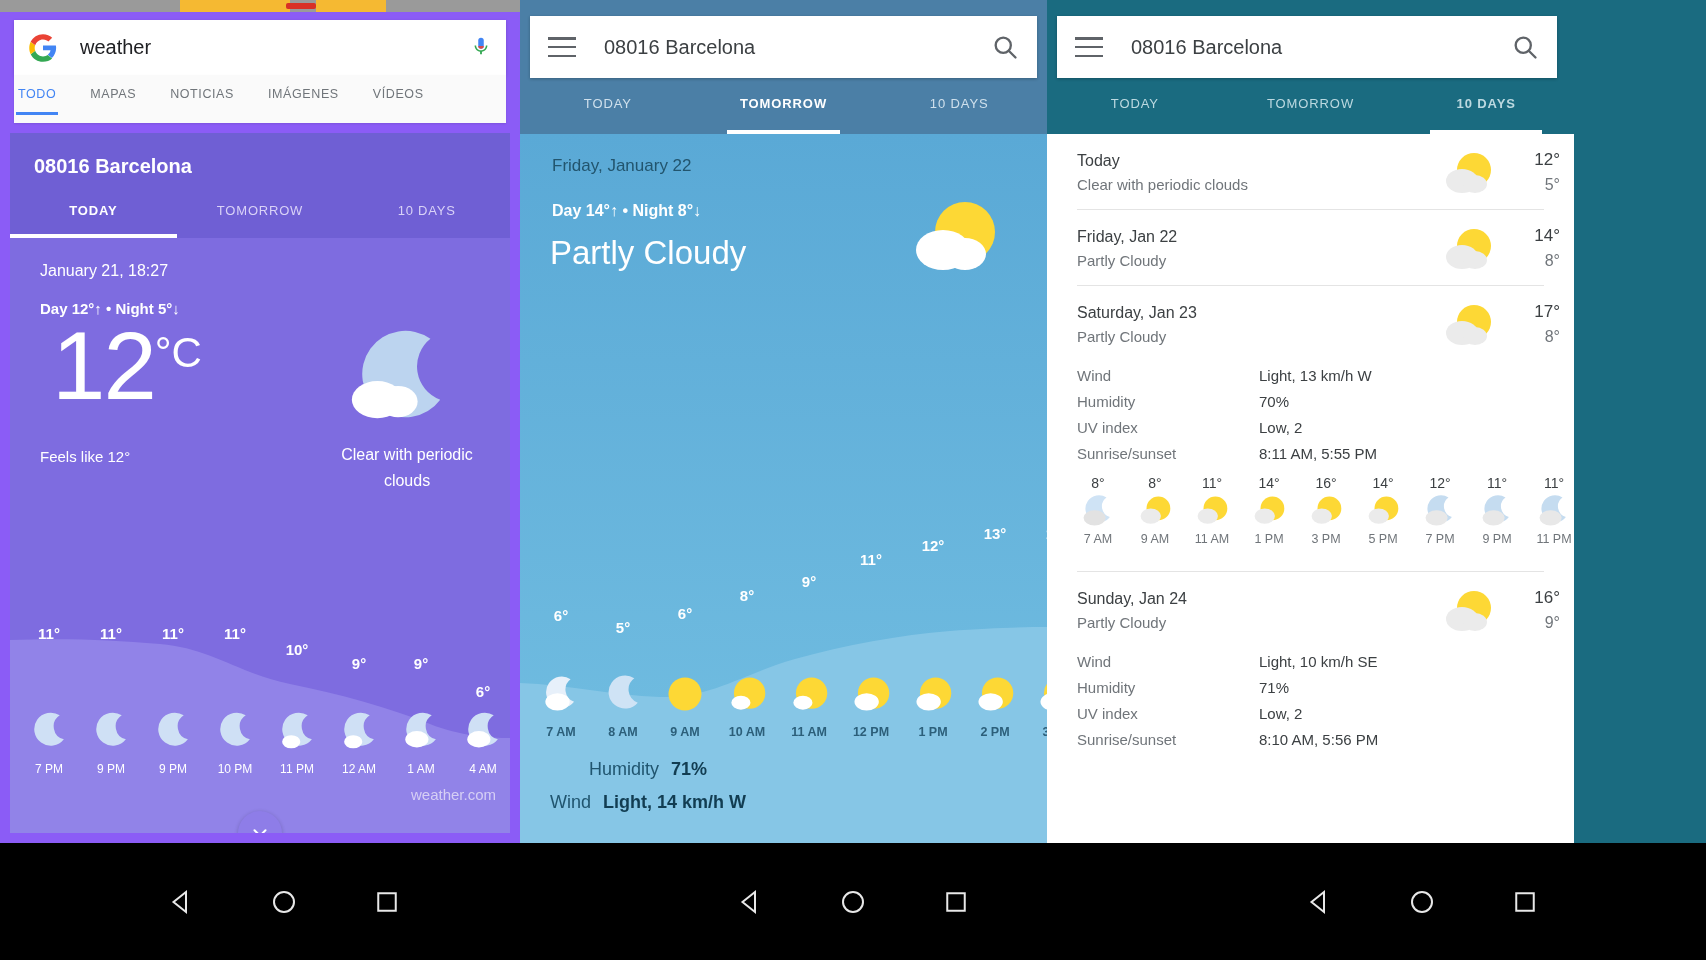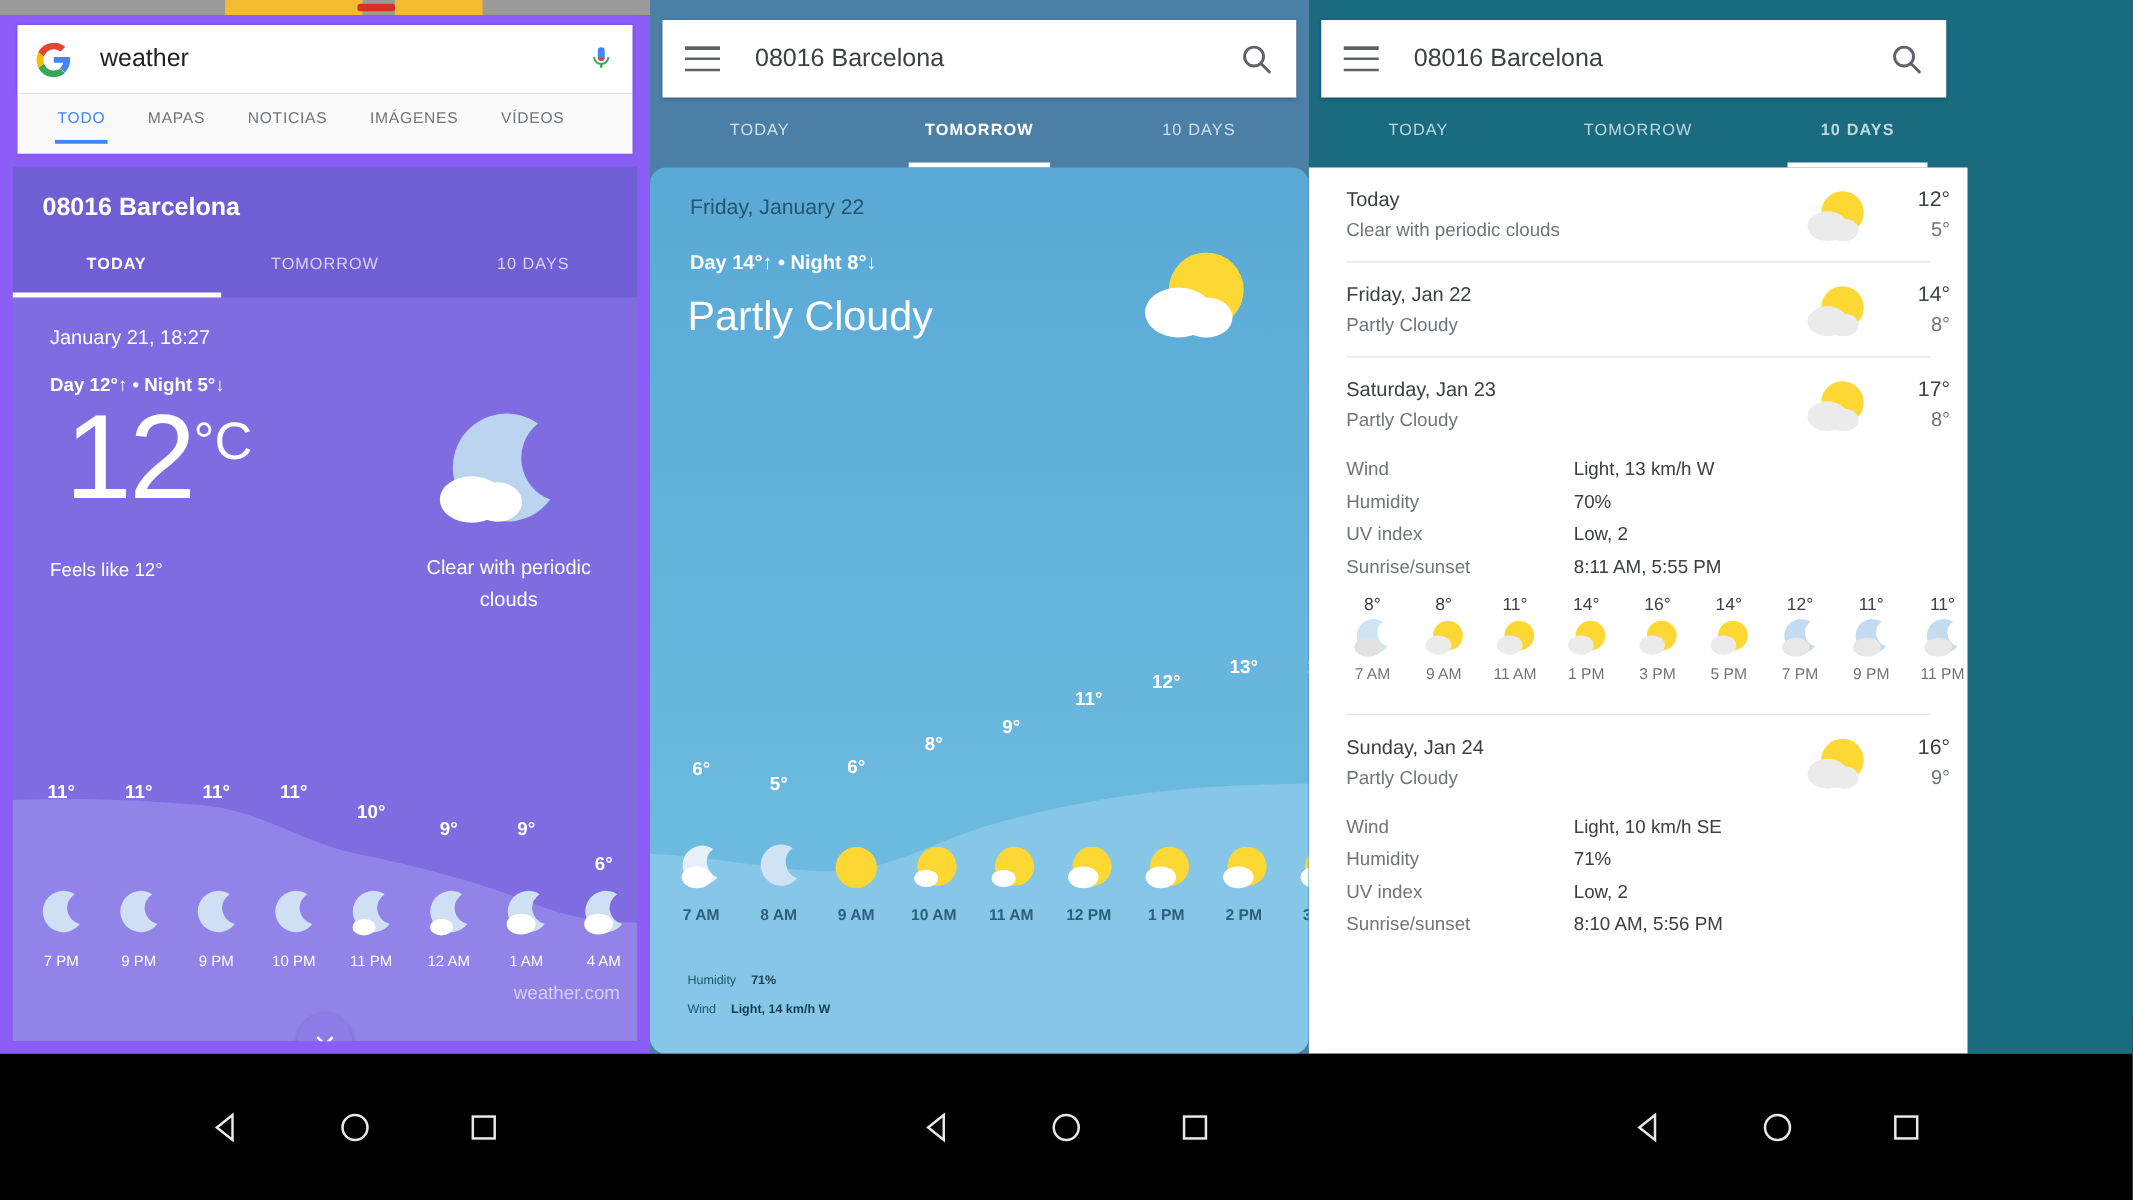--- a/index.html
+++ b/index.html
@@ -25,21 +25,21 @@
     position:absolute; left:14px; top:20px; width:492px; height:55px;
     background:#fff; display:flex; align-items:center; padding:0 14px;
     box-shadow:0 1px 3px rgba(0,0,0,.18);
   }
   .glogo { width:30px; height:30px; flex:0 0 30px; margin-right:22px; }
   .gquery { font-size:20px; color:#202124; flex:1; }
   .gmic { width:22px; height:30px; flex:0 0 22px; }
 
   .gtabs {
     position:absolute; left:14px; top:75px; width:492px; height:48px;
-    background:#fafafa; display:flex; align-items:flex-start; padding-left:32px;
+    background:#fafafa; display:flex; align-items:flex-start; padding-left:4px;
     box-shadow:0 1px 2px rgba(0,0,0,.10);
   }
   .gtab { font-size:12.5px; letter-spacing:.6px; color:#70757a; padding:12px 0 0 0; margin-right:34px; position:relative; }
   .gtab.sel { color:#4285f4; }
   .gtab.sel::after { content:""; position:absolute; left:-2px; right:-2px; bottom:-14px; height:3px; background:#4285f4; }
 
   .wcard { position:absolute; left:10px; top:133px; width:500px; height:700px; background:#7e6ce0; overflow:hidden; }
   .wcard .hdr { background:#6f5fd4; height:105px; position:relative; }
   .wcard .hdr .place { position:absolute; left:24px; top:22px; font-size:20px; font-weight:bold; color:#fff; }
   .wcard .hdr .wtabs { position:absolute; left:0; right:0; top:64px; height:41px; display:flex; }
@@ -72,35 +72,35 @@
   .hamb { width:28px; height:20px; flex:0 0 28px; display:flex; flex-direction:column; justify-content:space-between; }
   .hamb span { display:block; height:2.5px; background:#5f6368; }
   .appbar .loc { flex:1; margin-left:28px; font-size:20px; color:#3c4043; }
   .srch { width:28px; height:28px; flex:0 0 28px; }
 
   .ptabs { position:absolute; left:0; top:78px; width:527px; height:56px; display:flex; }
   .ptab { flex:1; text-align:center; font-size:13px; letter-spacing:.9px; color:#cfe0ec; padding-top:18px; position:relative; }
   .ptab.sel { color:#fff; font-weight:bold; }
   .ptab.sel::after { content:""; position:absolute; left:18%; right:18%; bottom:0; height:4px; background:#fff; }
 
-  #p2 .sky { position:absolute; left:0; top:134px; width:527px; height:709px; background:linear-gradient(#5aa9d6, #73bfe2); overflow:hidden;border-radius:13px; }
+  #p2 .sky { position:absolute; left:0; top:134px; width:527px; height:709px; background:linear-gradient(#5aa9d6, #73bfe2); overflow:hidden; }
   .p2date { position:absolute; left:32px; top:22px; font-size:17px; color:#22556e; }
   .p2dn   { position:absolute; left:32px; top:68px; font-size:16px; color:#fff; font-weight:bold; }
   .p2cond { position:absolute; left:30px; top:100px; font-size:33px; color:#fff; font-weight:400; }
   .p2icon { position:absolute; right:42px; top:62px; width:100px; height:88px; }
 
   .wave2 { position:absolute; left:0; bottom:0; width:527px; height:270px; }
   .hours2 { position:absolute; left:0; bottom:122px; width:527px; height:200px; }
   .h2c { position:absolute; width:62px; text-align:center; }
   .h2c .t { font-size:15px; color:#fff; font-weight:bold; }
   .h2c .ic { height:46px; margin-top:4px; }
   .h2c .lb { font-size:12.5px; color:#2c5f7a; margin-top:5px; font-weight:bold; }
 
   .p2meta { position:absolute; left:30px; bottom:18px; }
-  .p2meta .row { font-size:10px; color:#20556f; margin-bottom:12px; }
+  .p2meta .row { font-size:18px; color:#20556f; margin-bottom:12px;text-align:center; }
   .p2meta .row b { color:#123d52; margin-left:12px; }
   .p2meta .row .k { font-weight:normal; }
 
   
   #p3 { position:relative; width:659px; height:843px; background:#1a6b80; overflow:hidden; }
   #p3 .appbar { width:500px; left:10px; }
   #p3 .ptabs { width:527px; }
   #p3 .ptabs .ptab { color:#bcd9e0; }
   .list3 { position:absolute; left:0; top:134px; width:527px; height:709px; background:#fff; overflow:hidden; }
   .drow { position:relative; padding:18px 0 16px 30px; }

